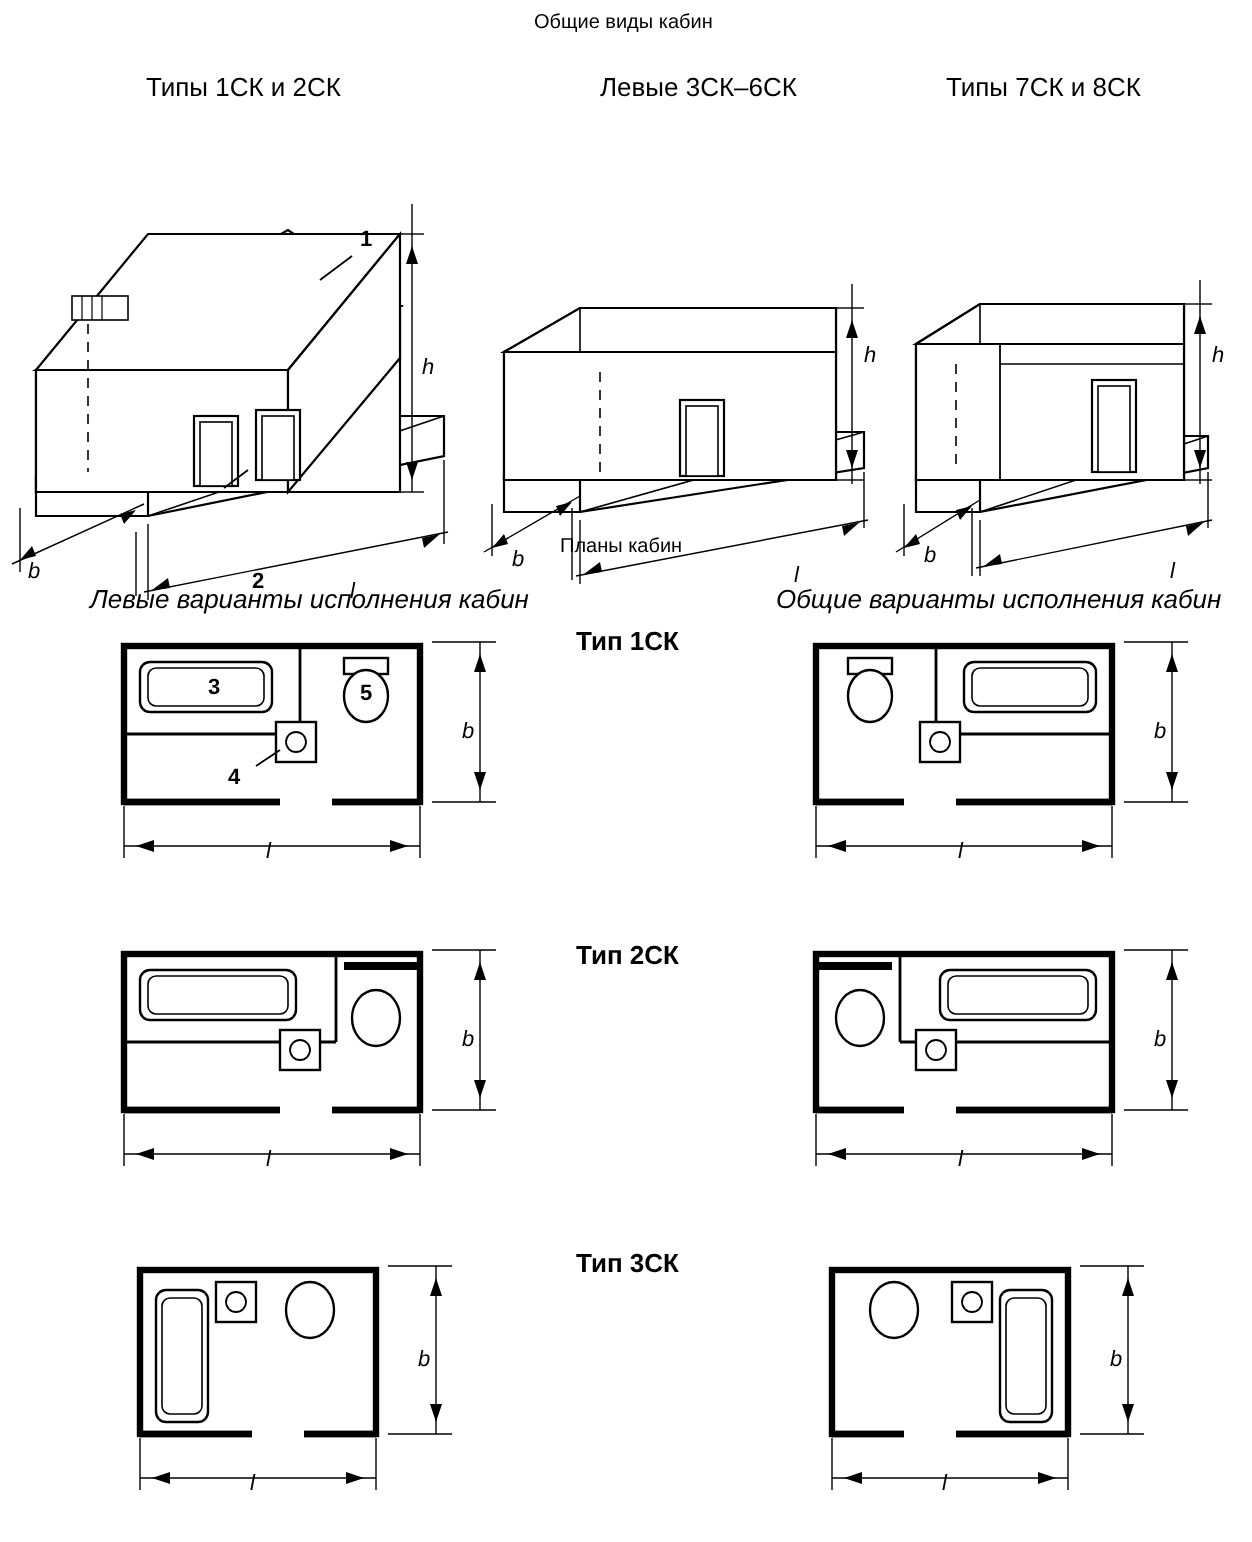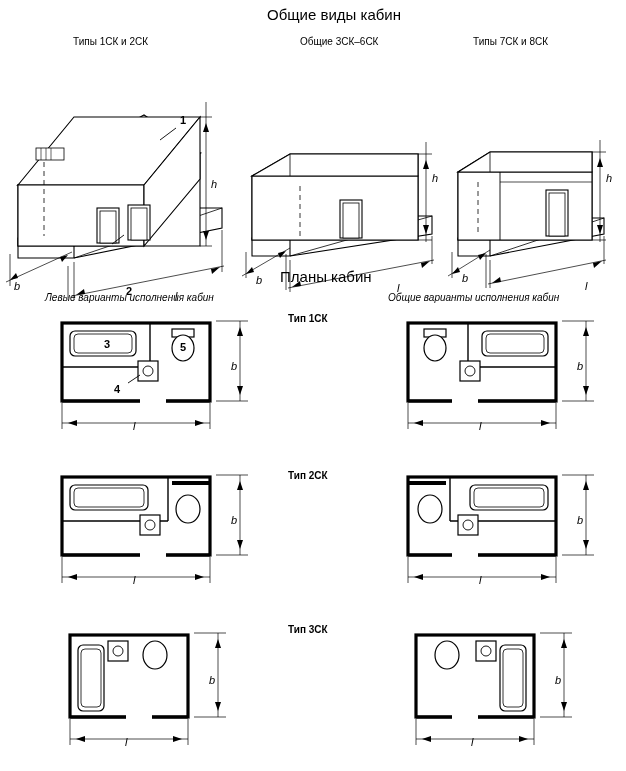--- a/index.html
+++ b/index.html
@@ -13,49 +13,49 @@
   }
   #page {
     position: relative;
     width: 626px;
     height: 771px;
     overflow: hidden;
     background: #ffffff;
   }
   .lbl {
     position: absolute;
-    font-size: 10px;
+    font-size: 13px;
     color: #000;
     white-space: nowrap;
   }
   .lbl-b {
     font-weight: bold;
   }
   .lbl-i {
     font-style: italic;
   }
   .title-main {
-    font-size: 15px;
+    font-size: 10px;
   }
   svg {
     position: absolute;
     left: 0;
     top: 0;
     display: block;
   }
 </style>
 </head>
 <body>
 
 <div id="page">
 
   <div class="lbl title-main" style="left:267px; top:6px;">Общие виды кабин</div>
 
   <div class="lbl" style="left:73px; top:36px;">Типы 1СК и 2СК</div>
-  <div class="lbl" style="left:300px; top:36px;">Общие 3СК–6СК</div>
+  <div class="lbl" style="left:300px; top:36px;">Левые 3СК–6СК</div>
   <div class="lbl" style="left:473px; top:36px;">Типы 7СК и 8СК</div>
 
   <svg width="626" height="270" style="top:50px;">
     <g stroke="#000" fill="none" stroke-width="1.1" stroke-linejoin="miter">
 
       <polygon points="18,188 74,158 222,158 222,178 74,208 18,208" fill="#ffffff"></polygon>
       <line x1="74" y1="158" x2="74" y2="208"></line>
       <line x1="222" y1="158" x2="74" y2="208" stroke-width="0.8"></line>
 
       <polygon points="74,103 200,103 200,196 74,196" fill="#ffffff"></polygon>

